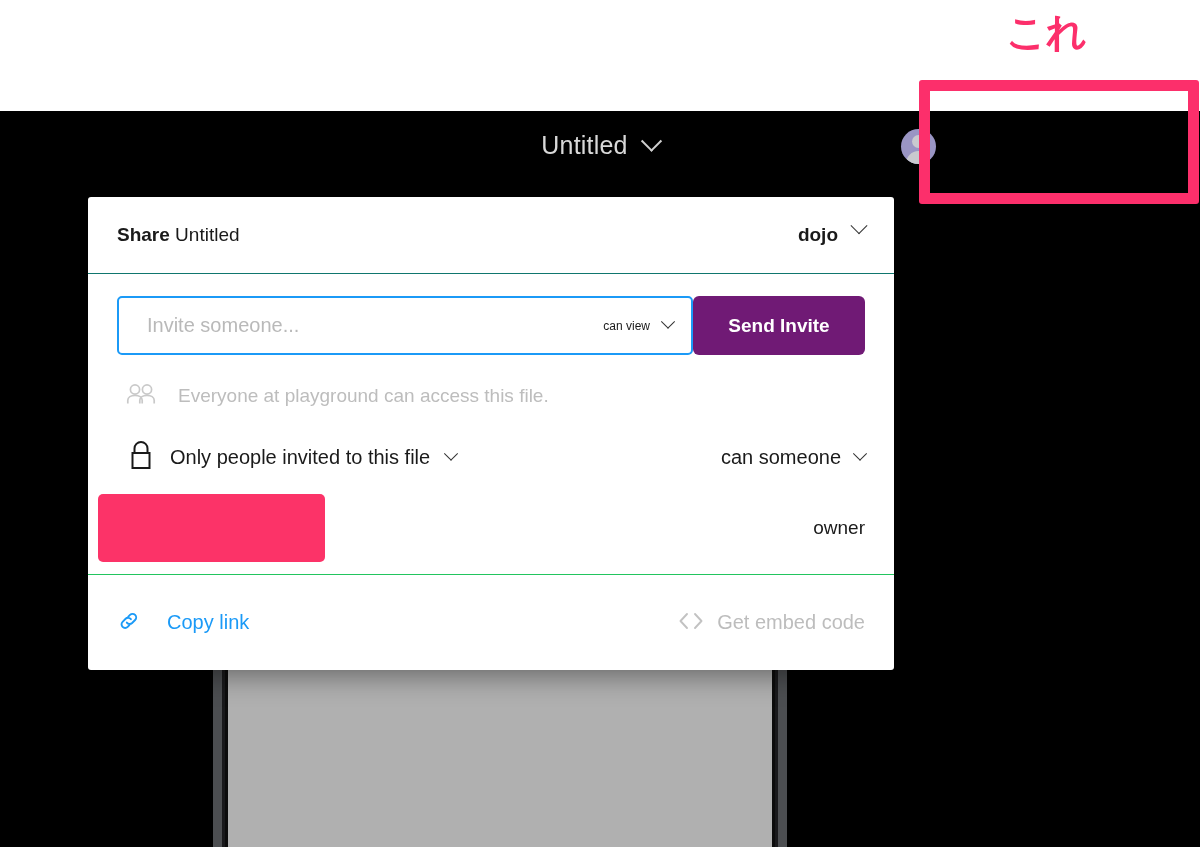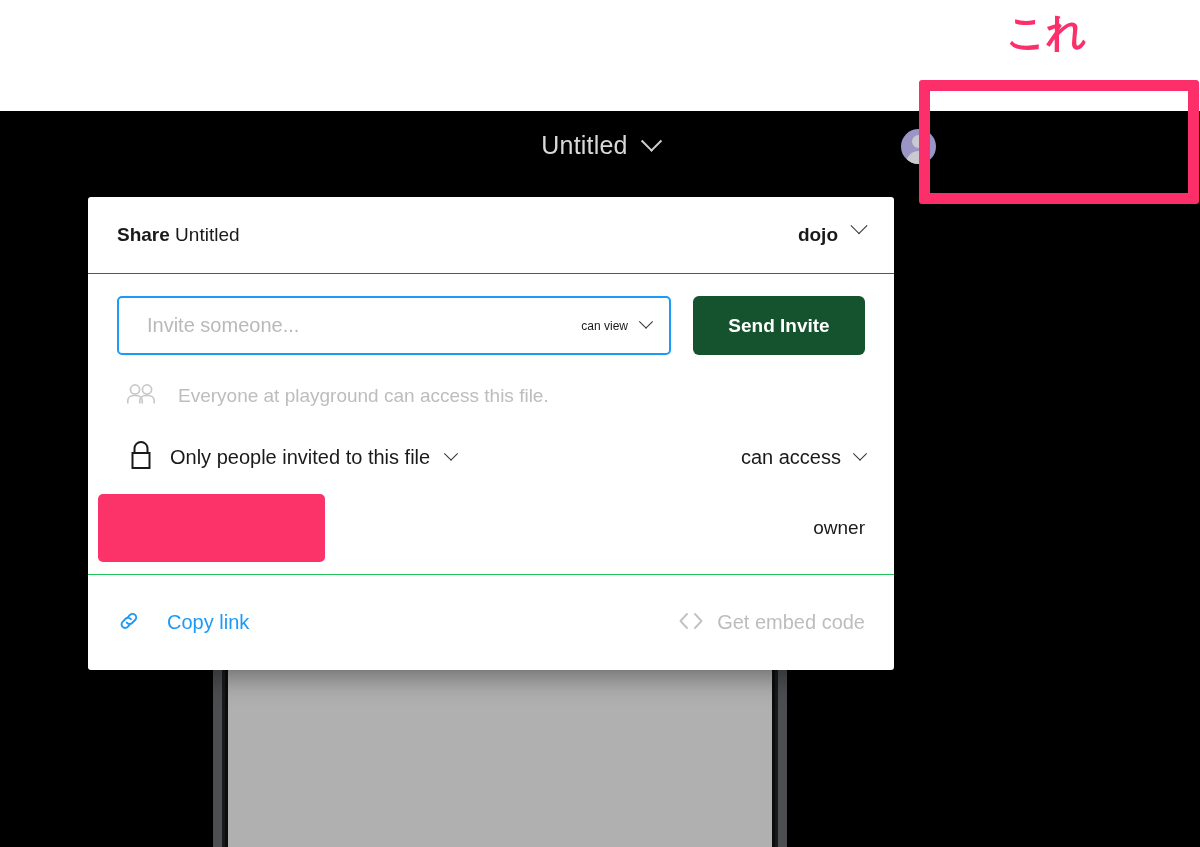--- a/index.html
+++ b/index.html
@@ -234,21 +234,20 @@
     border-width: 1.6px;
   }
 
   .dlg-body {
     padding: 22px 29px 0 29px;
   }
 
   .invite-row {
     display: flex;
     align-items: flex-start;
-    gap: 22px;
   }
   .invite-field {
     flex: 1;
     height: 59px;
     border: 2px solid #1b9af7;
     border-radius: 5px;
     display: flex;
     align-items: center;
     padding: 0 18px 0 26px;
     box-sizing: border-box;
@@ -270,21 +269,21 @@
     cursor: pointer;
     padding-left: 10px;
   }
   .perm-text {
     font-size: 12px;
     color: #1a1a1a;
   }
   .send-btn {
     width: 172px;
     height: 59px;
-    background: #14532d;
+    background: #701a75;
     border: none;
     border-radius: 6px;
     color: #ffffff;
     font-family: "Liberation Sans", sans-serif;
     font-size: 19px;
     font-weight: bold;
     cursor: pointer;
   }
 
   .everyone-row {
@@ -448,21 +447,21 @@
           <span>
             <svg width="26" height="33" viewBox="0 0 26 33" fill="none">
               <path d="M6.5 14V9.5a6.5 6.5 0 1 1 13 0V14" stroke="#1a1a1a" stroke-width="2" fill="none"></path>
               <rect x="4.5" y="14" width="17" height="15" stroke="#1a1a1a" stroke-width="2" fill="none"></rect>
             </svg>
           </span>
           <span class="access-text">Only people invited to this file</span>
           <span class="chev sm"></span>
         </div>
         <div class="access-right">
-          <span class="access-text">can access</span>
+          <span class="access-text">can someone</span>
           <span class="chev sm"></span>
         </div>
       </div>
 
       <div class="owner-row">
         <div class="redaction"></div>
         <span class="owner-label">owner</span>
       </div>
     </div>
 

